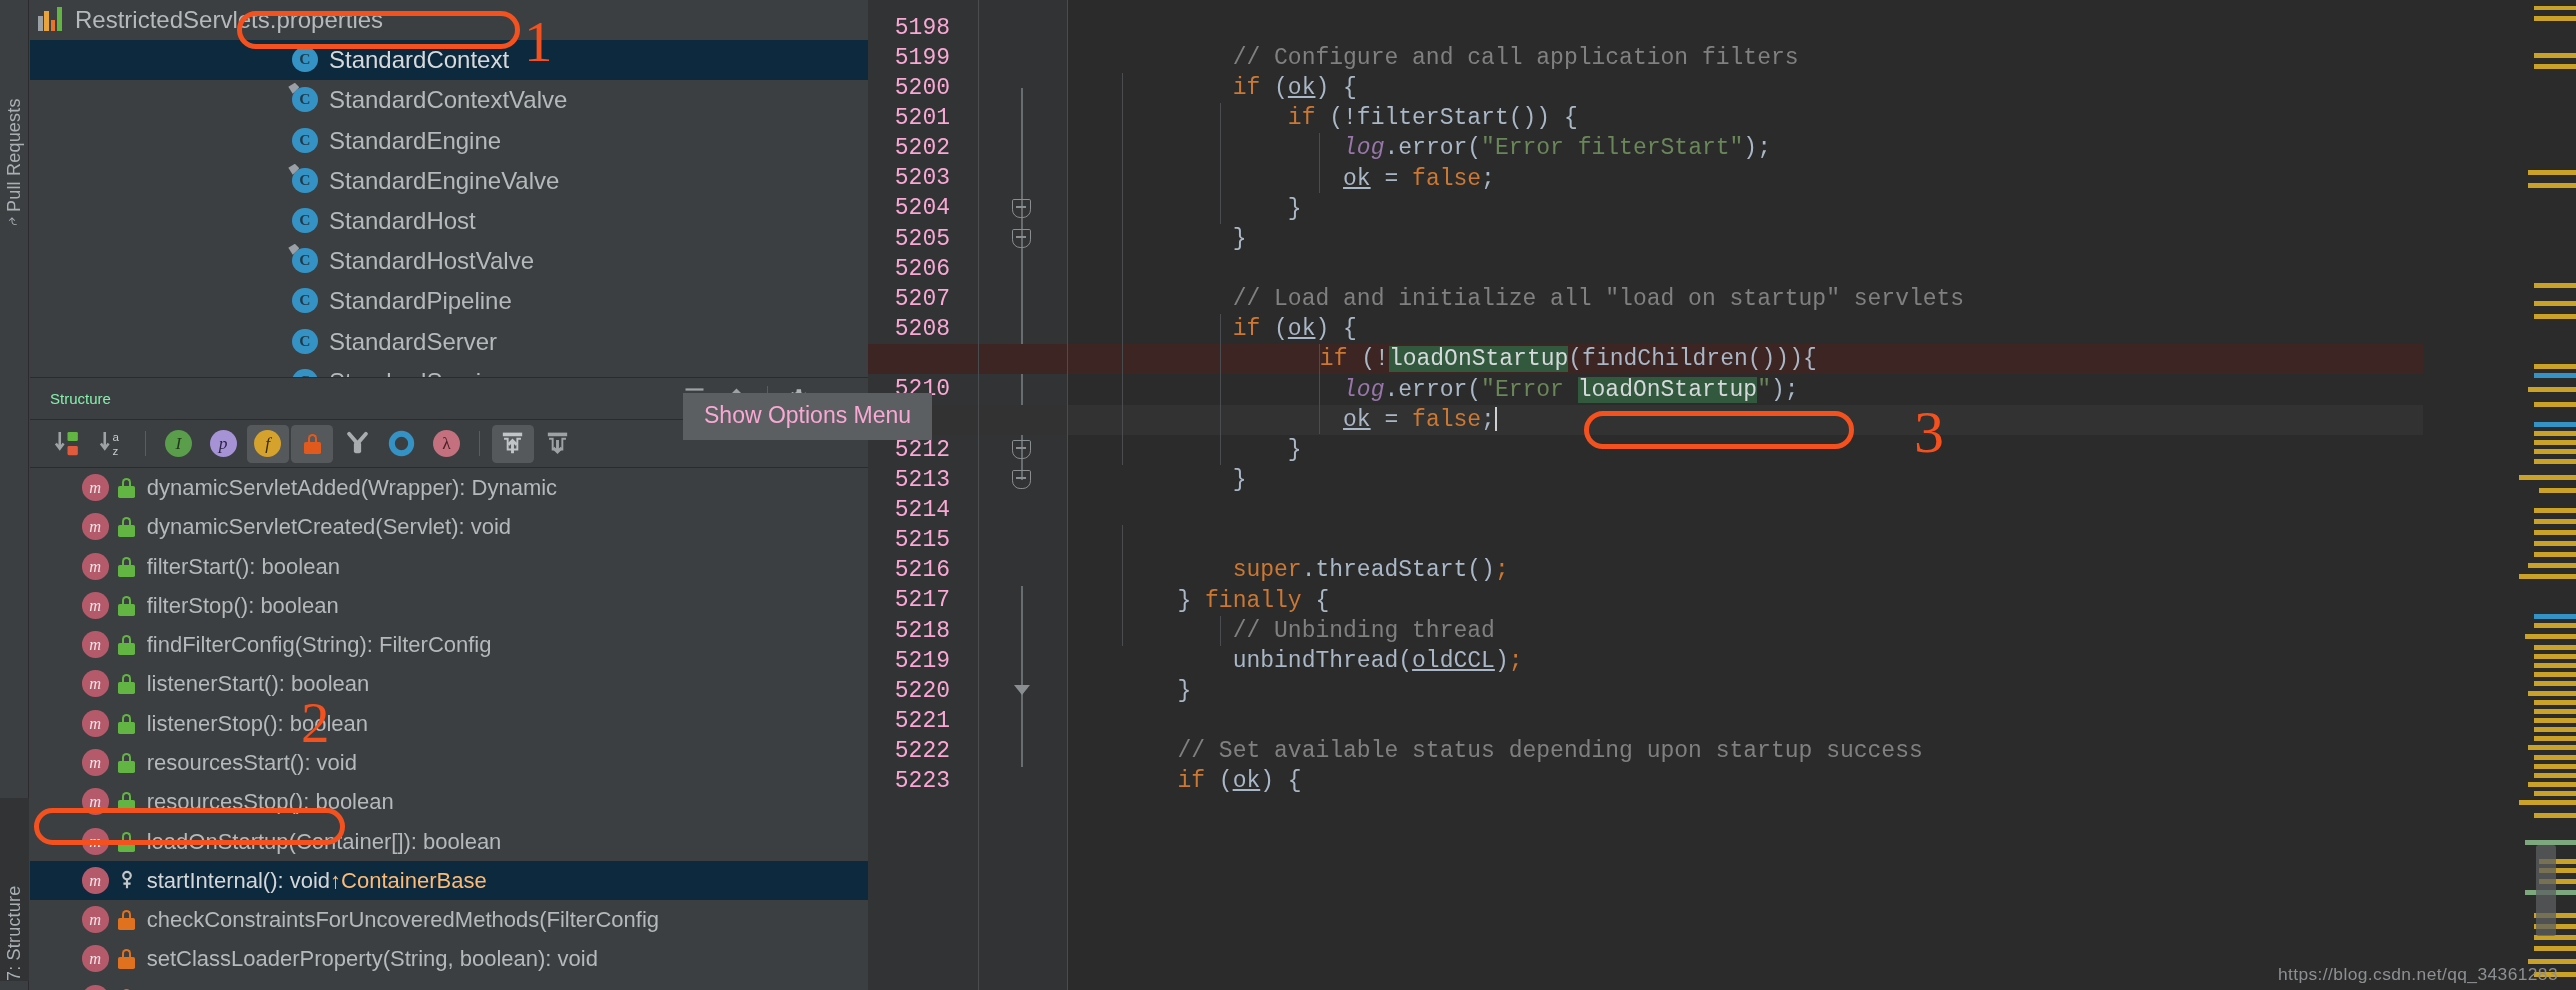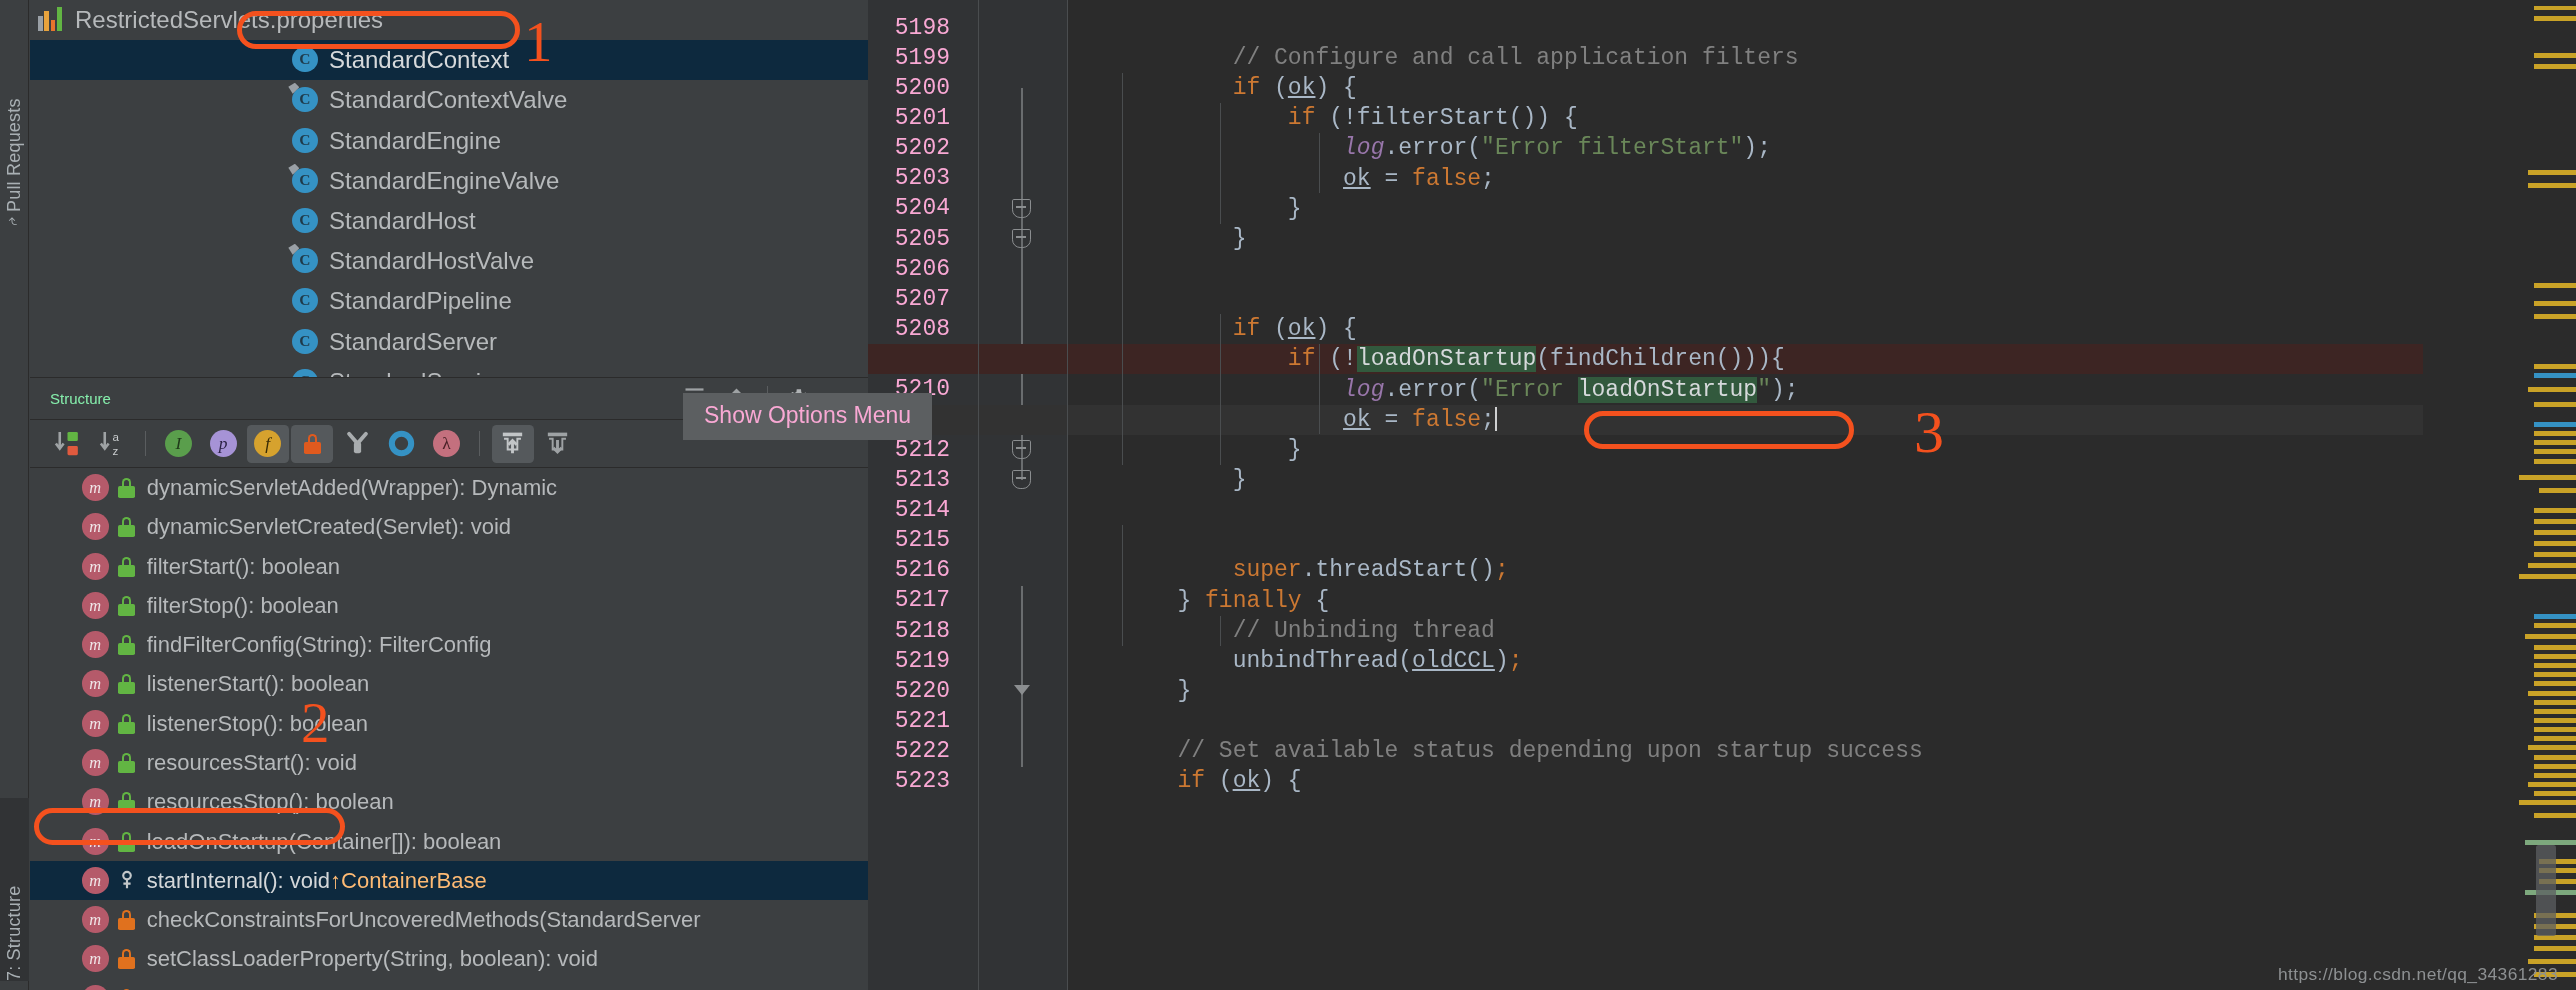--- a/index.html
+++ b/index.html
@@ -472,21 +472,21 @@
           <span class="inherit"> ↑ContainerBase</span>
         </div>
         <div class="srow" style="position: absolute; left: 0px; right: 0px; top: 432px;">
           <span class="m-ico">m</span>
           <span class="v-ico">
             <span class="lock">
               <span class="body" style="background:#e0711e"></span>
               <span class="shackle" style="border-color:#e0711e"></span>
             </span>
           </span>
-          <span>checkConstraintsForUncoveredMethods(StandardServer</span>
+          <span>checkConstraintsForUncoveredMethods(FilterConfig</span>
         </div>
         <div class="srow" style="position: absolute; left: 0px; right: 0px; top: 471px;">
           <span class="m-ico">m</span>
           <span class="v-ico">
             <span class="lock">
               <span class="body" style="background:#e0711e"></span>
               <span class="shackle" style="border-color:#e0711e"></span>
             </span>
           </span>
           <span>setClassLoaderProperty(String, boolean): void</span>
@@ -562,23 +562,23 @@
         <div class="indent-guide" style="left: 153px; top: 616px; height: 30px;"></div>
         <div class="cline" style="top: 12.8px;"></div>
         <div class="cline" style="top: 43px;"><span>            </span><span class="cm">// Configure and call application filters</span></div>
         <div class="cline" style="top: 73px;"><span>            </span><span class="kw">if</span><span> (</span><span class="lv">ok</span><span>) {</span></div>
         <div class="cline" style="top: 103px;"><span>                </span><span class="kw">if</span><span> (!filterStart()) {</span></div>
         <div class="cline" style="top: 133px;"><span>                    </span><span class="fld">log</span><span>.error(</span><span class="str">"Error filterStart"</span><span>);</span></div>
         <div class="cline" style="top: 164px;"><span>                    </span><span class="lv">ok</span><span> = </span><span class="kw">false</span><span>;</span></div>
         <div class="cline" style="top: 194px;"><span>                }</span></div>
         <div class="cline" style="top: 224px;"><span>            }</span></div>
         <div class="cline" style="top: 254px;"></div>
-        <div class="cline" style="top: 284px;"><span>            </span></div>
+        <div class="cline" style="top: 284px;"><span>            </span><span class="cm">// Load and initialize all "load on startup" servlets</span></div>
         <div class="cline" style="top: 314px;"><span>            </span><span class="kw">if</span><span> (</span><span class="lv">ok</span><span>) {</span></div>
-        <div class="cline" style="top: 344px;"><span>                </span><span class="kw">if</span><span> (!</span><span class="hlgreen">loadOnStartup</span><span>(findChildren())){</span></div>
+        <div class="cline" style="top: 344px; padding-left: 32px;"><span>                </span><span class="kw">if</span><span> (!</span><span class="hlgreen">loadOnStartup</span><span>(findChildren())){</span></div>
         <div class="cline" style="top: 375px;"><span>                    </span><span class="fld">log</span><span>.error(</span><span class="str">"Error </span><span class="hlgreen">loadOnStartup</span><span class="str">"</span><span>);</span></div>
         <div class="cline" style="top: 405px;"><span>                    </span><span class="lv">ok</span><span> = </span><span class="kw">false</span><span>;</span><span class="caret"></span></div>
         <div class="cline" style="top: 435px;"><span>                }</span></div>
         <div class="cline" style="top: 465px;"><span>            }</span></div>
         <div class="cline" style="top: 495px;"></div>
         <div class="cline" style="top: 525px;"><span>            </span></div>
         <div class="cline" style="top: 555px;"><span>            </span><span class="kw">super</span><span>.threadStart()</span><span class="kw">;</span></div>
         <div class="cline" style="top: 586px;"><span>        } </span><span class="kw">finally</span><span> {</span></div>
         <div class="cline" style="top: 616px;"><span>            </span><span class="cm">// Unbinding thread</span></div>
         <div class="cline" style="top: 646px;"><span>            unbindThread(</span><span class="lv">oldCCL</span><span>)</span><span class="kw">;</span></div>

